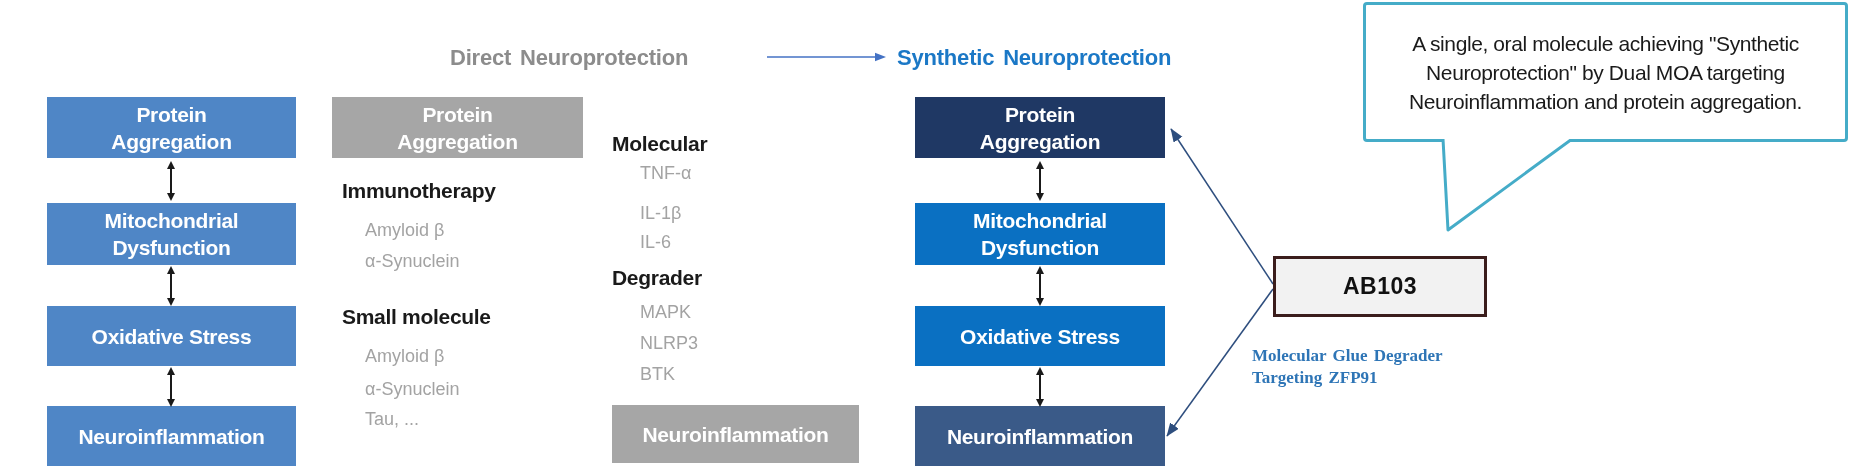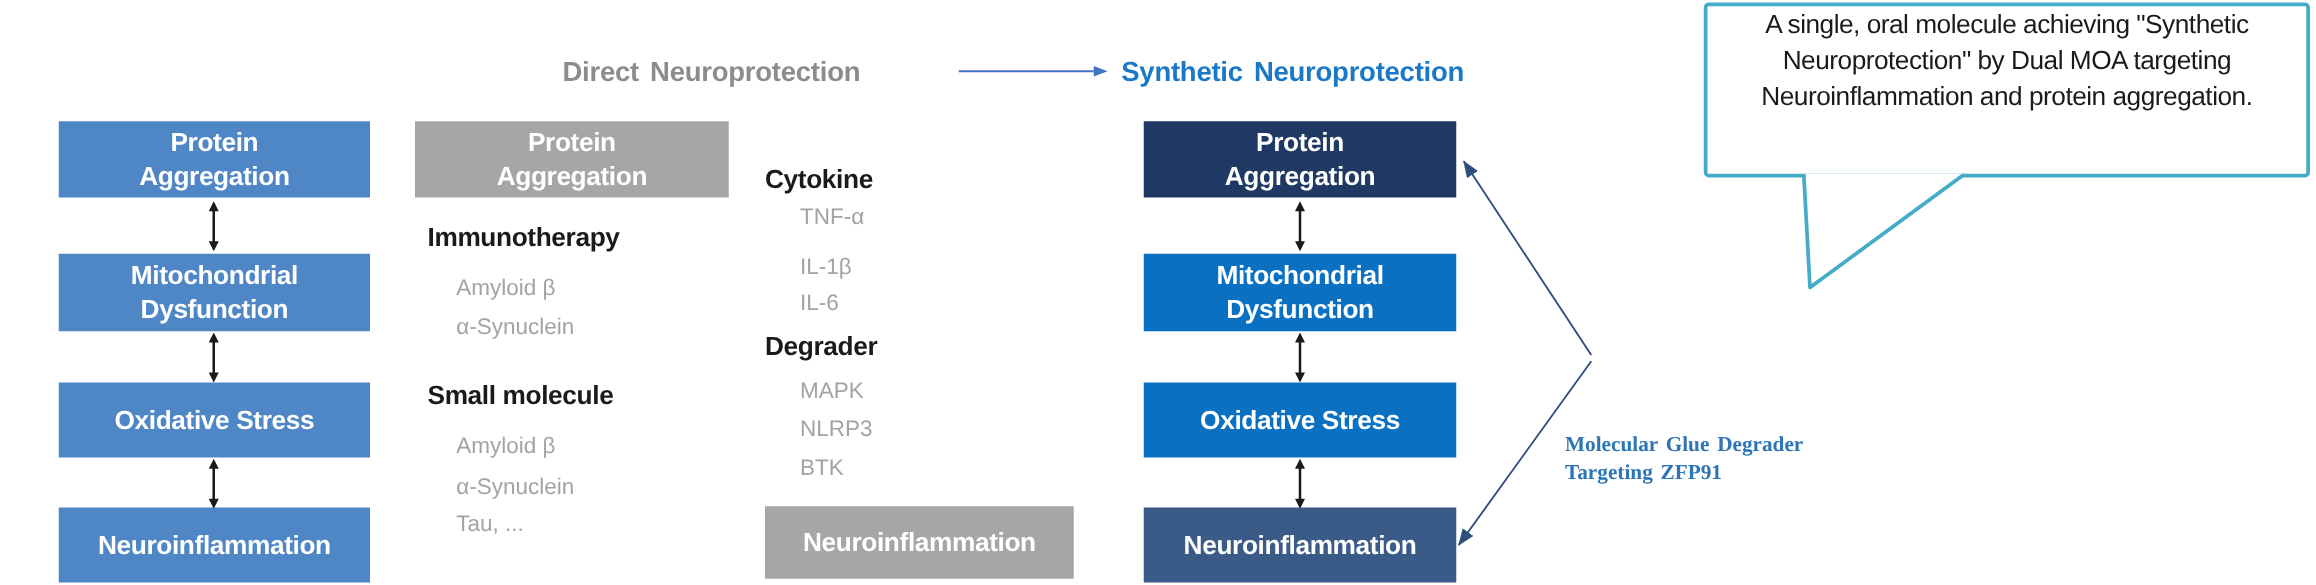--- a/index.html
+++ b/index.html
@@ -41,21 +41,21 @@
     position:absolute;left:1273px;top:256px;width:214px;height:61px;
     box-sizing:border-box;background:var(--ab103-fill);
     border:3px solid var(--ab103-border);
     display:flex;align-items:center;justify-content:center;
     font-weight:bold;font-size:23px;color:#111;letter-spacing:0.5px;
   }
   .bubble{
     position:absolute;left:1363px;top:2px;width:485px;height:140px;
     box-sizing:border-box;background:#ffffff;border-radius:4px;
     border:3px solid var(--callout-border-teal);
-    display:flex;justify-content:center;
+    display:flex;align-items:center;justify-content:center;
   }
   .bubble-text{
     font-size:21px;line-height:29px;color:#1a1a1a;text-align:center;
     white-space:pre-line;letter-spacing:-0.4px;
   }
   .dbl-arrow line{stroke:#1a1a1a;stroke-width:2;}
   .dbl-arrow path{fill:#1a1a1a;}
   .flow-arrow line{stroke:var(--flow-arrow-blue);stroke-width:1.6;}
   .flow-arrow path{fill:var(--flow-arrow-blue);}
   .connector line{stroke:var(--connector-navy);stroke-width:1.5;}
@@ -98,21 +98,21 @@
 
   <div class="black-heading" style="left:342px;top:179px;">Immunotherapy</div>
   <div class="gray-item" style="left:365px;top:220px;">Amyloid β</div>
   <div class="gray-item" style="left:365px;top:251px;">α-Synuclein</div>
 
   <div class="black-heading" style="left:342px;top:305px;">Small molecule</div>
   <div class="gray-item" style="left:365px;top:346px;">Amyloid β</div>
   <div class="gray-item" style="left:365px;top:379px;">α-Synuclein</div>
   <div class="gray-item" style="left:365px;top:409px;">Tau, ...</div>
 
-  <div class="black-heading" style="left:612px;top:132px;">Cytokine</div>
+  <div class="black-heading" style="left:612px;top:132px;">Molecular</div>
   <div class="gray-item" style="left:640px;top:163px;">TNF-α</div>
   <div class="gray-item" style="left:640px;top:203px;">IL-1β</div>
   <div class="gray-item" style="left:640px;top:232px;">IL-6</div>
 
   <div class="black-heading" style="left:612px;top:266px;">Degrader</div>
   <div class="gray-item" style="left:640px;top:302px;">MAPK</div>
   <div class="gray-item" style="left:640px;top:333px;">NLRP3</div>
   <div class="gray-item" style="left:640px;top:364px;">BTK</div>
 
   <div class="box gbox" style="left:612px;top:405px;width:247px;height:58px;">Neuroinflammation</div>
@@ -153,20 +153,23 @@
         <path class="head" d="M0,0 L9,3.5 L0,7 Z"></path>
       </marker>
     </defs>
     <line x1="115" y1="172" x2="13" y2="17" marker-end="url(#ah)"></line>
     <line x1="115" y1="177" x2="9" y2="324" marker-end="url(#ah)"></line>
   </svg>
 
   <div class="annotation ann-blue" style="left:1252px;top:345px;font-family:Liberation Serif, serif;">Molecular Glue Degrader
 Targeting ZFP91</div>
 
+  <div class="ab103">
+    <span>AB103</span>
+  </div>
 
   <div class="bubble">
     <div class="bubble-text">A single, oral molecule achieving "Synthetic
 Neuroprotection" by Dual MOA targeting
 Neuroinflammation and protein aggregation.</div>
   </div>
   <svg class="abs tail" style="left:1435px;top:139px;" width="145" height="95">
     <path d="M8,0 L13,91 L137,0"></path>
   </svg>
 

